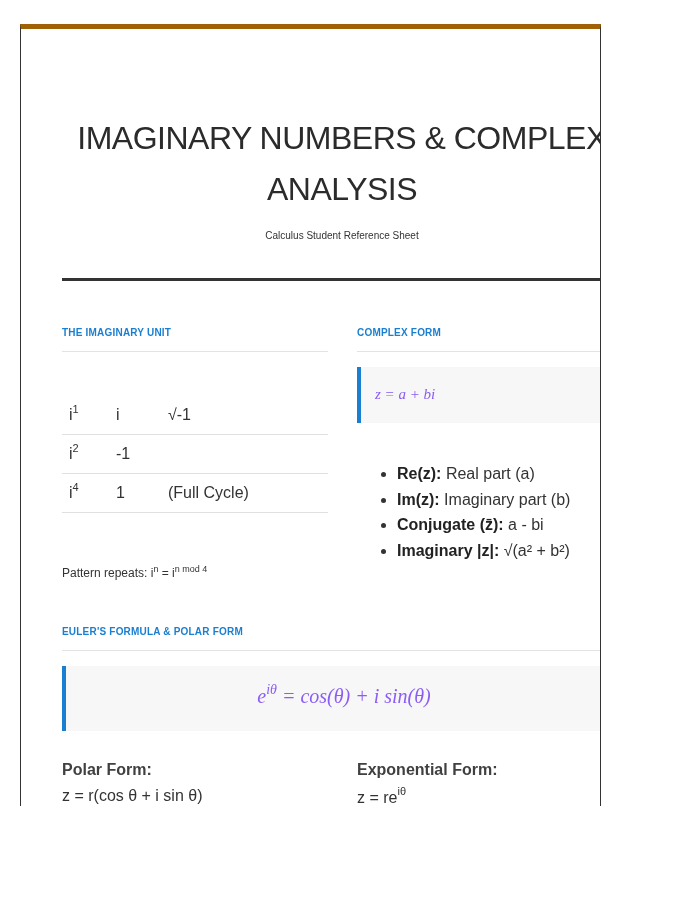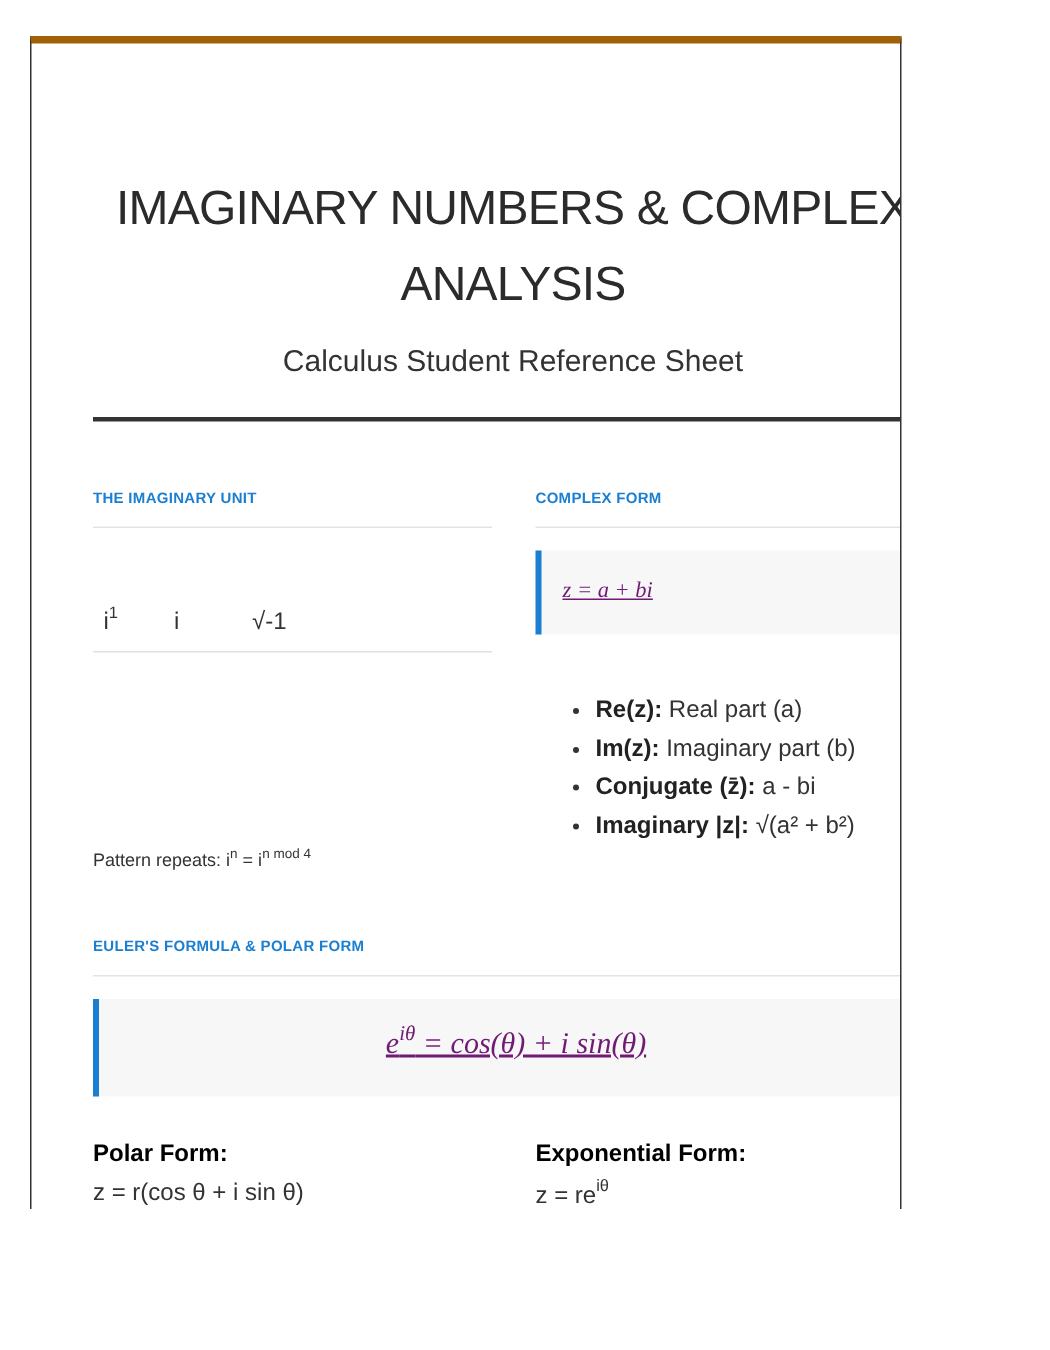--- a/index.html
+++ b/index.html
@@ -5,36 +5,36 @@
   html, body { margin:0; padding:0; background:#ffffff; }
   body { width:700px; height:900px; position:relative; overflow:hidden;
          font-family:"Liberation Sans", sans-serif; color:#333333; }
   .sheet { position:absolute; left:20px; top:24px; width:581px; height:782px;
            border-left:1px solid #333; border-right:1px solid #333; border-top:5px solid #a16207;
            overflow:hidden; box-sizing:border-box; background:#fff; }
   .inner { position:absolute; left:41px; top:0; width:560px; }
   h1.title { margin:0; position:absolute; left:0; top:84px; width:560px; text-align:center;
              font-weight:normal; font-size:32px; line-height:51px; color:#2b2b2b; letter-spacing:-0.5px; }
   .subtitle { position:absolute; left:0; top:201px; width:560px; text-align:center;
-              font-size:20px; color:#333; }
+              font-size:10px; color:#333; }
   .rule { position:absolute; left:0; top:249px; width:560px; height:3px; background:#333; }
   .sec-h { position:absolute; font-size:10px; font-weight:bold; color:#1a7fd0; letter-spacing:0.2px; }
   .sec-line { position:absolute; height:1px; background:#e3e3e3; }
   table.units { position:absolute; left:0; top:339px; width:266px; border-collapse:collapse; font-size:16px; color:#333;margin-top:28px; }
   table.units td { height:38px; border-bottom:1px solid #e0e0e0; padding:0 0 0 7px; vertical-align:middle; }
   table.units td.c1 { width:40px; }
   table.units td.c2 { width:45px; }
   sup { font-size:11px; vertical-align:7px; line-height:0; }
   .note { position:absolute; left:0; top:537px; font-size:12px; color:#333; }
   .note sup { font-size:9px; vertical-align:5px; }
   .formula-box { position:absolute; background:#f7f7f7; border-left:4px solid #1a7fd0; box-sizing:border-box; }
-  .math { font-family:"Liberation Serif", serif; font-style:italic; color:#701a75;text-decoration:underline; }
+  .math { font-family:"Liberation Serif", serif; font-style:italic; color:#8b5cf6; }
   ul.props { position:absolute; left:295px; top:432px; margin:0; padding-left:40px; font-size:16px; line-height:25.5px; color:#333; }
   ul.props li b { color:#222;margin-top:24px; }
-  .form-h { position:absolute; font-size:16px; font-weight:bold; color:#000000; }
+  .form-h { position:absolute; font-size:16px; font-weight:bold; color:#404040; }
   .form-v { position:absolute; font-size:16px; color:#333; }
 </style>
 </head>
 <body>
 
 <div class="sheet">
   <div class="inner">
 
     <h1 class="title">IMAGINARY NUMBERS &amp; COMPLEX ANALYSIS</h1>
     <div class="subtitle">Calculus Student Reference Sheet</div>
@@ -42,20 +42,30 @@
 
     <div class="sec-h" style="left:0;top:298px;">THE IMAGINARY UNIT</div>
     <div class="sec-line" style="left:0;top:322px;width:266px;"></div>
 
     <table class="units">
       <tbody>
           <tr>
         <td class="c1"><span>i</span><sup>1</sup></td>
         <td class="c2">i</td>
         <td>√-1</td>
+      </tr>
+      <tr>
+        <td class="c1"><span>i</span><sup>2</sup></td>
+        <td class="c2">-1</td>
+        <td></td>
+      </tr>
+      <tr>
+        <td class="c1"><span>i</span><sup>4</sup></td>
+        <td class="c2">1</td>
+        <td>(Full Cycle)</td>
       </tr>
     </tbody>
       </table>
 
     <div class="note"><span>Pattern repeats: i</span><sup>n</sup><span> = i</span><sup>n mod 4</sup></div>
 
     <div class="sec-h" style="left:295px;top:298px;">COMPLEX FORM</div>
     <div class="sec-line" style="left:295px;top:322px;width:265px;"></div>
 
     <div class="formula-box" style="left:295px;top:338px;width:265px;height:56px;">

